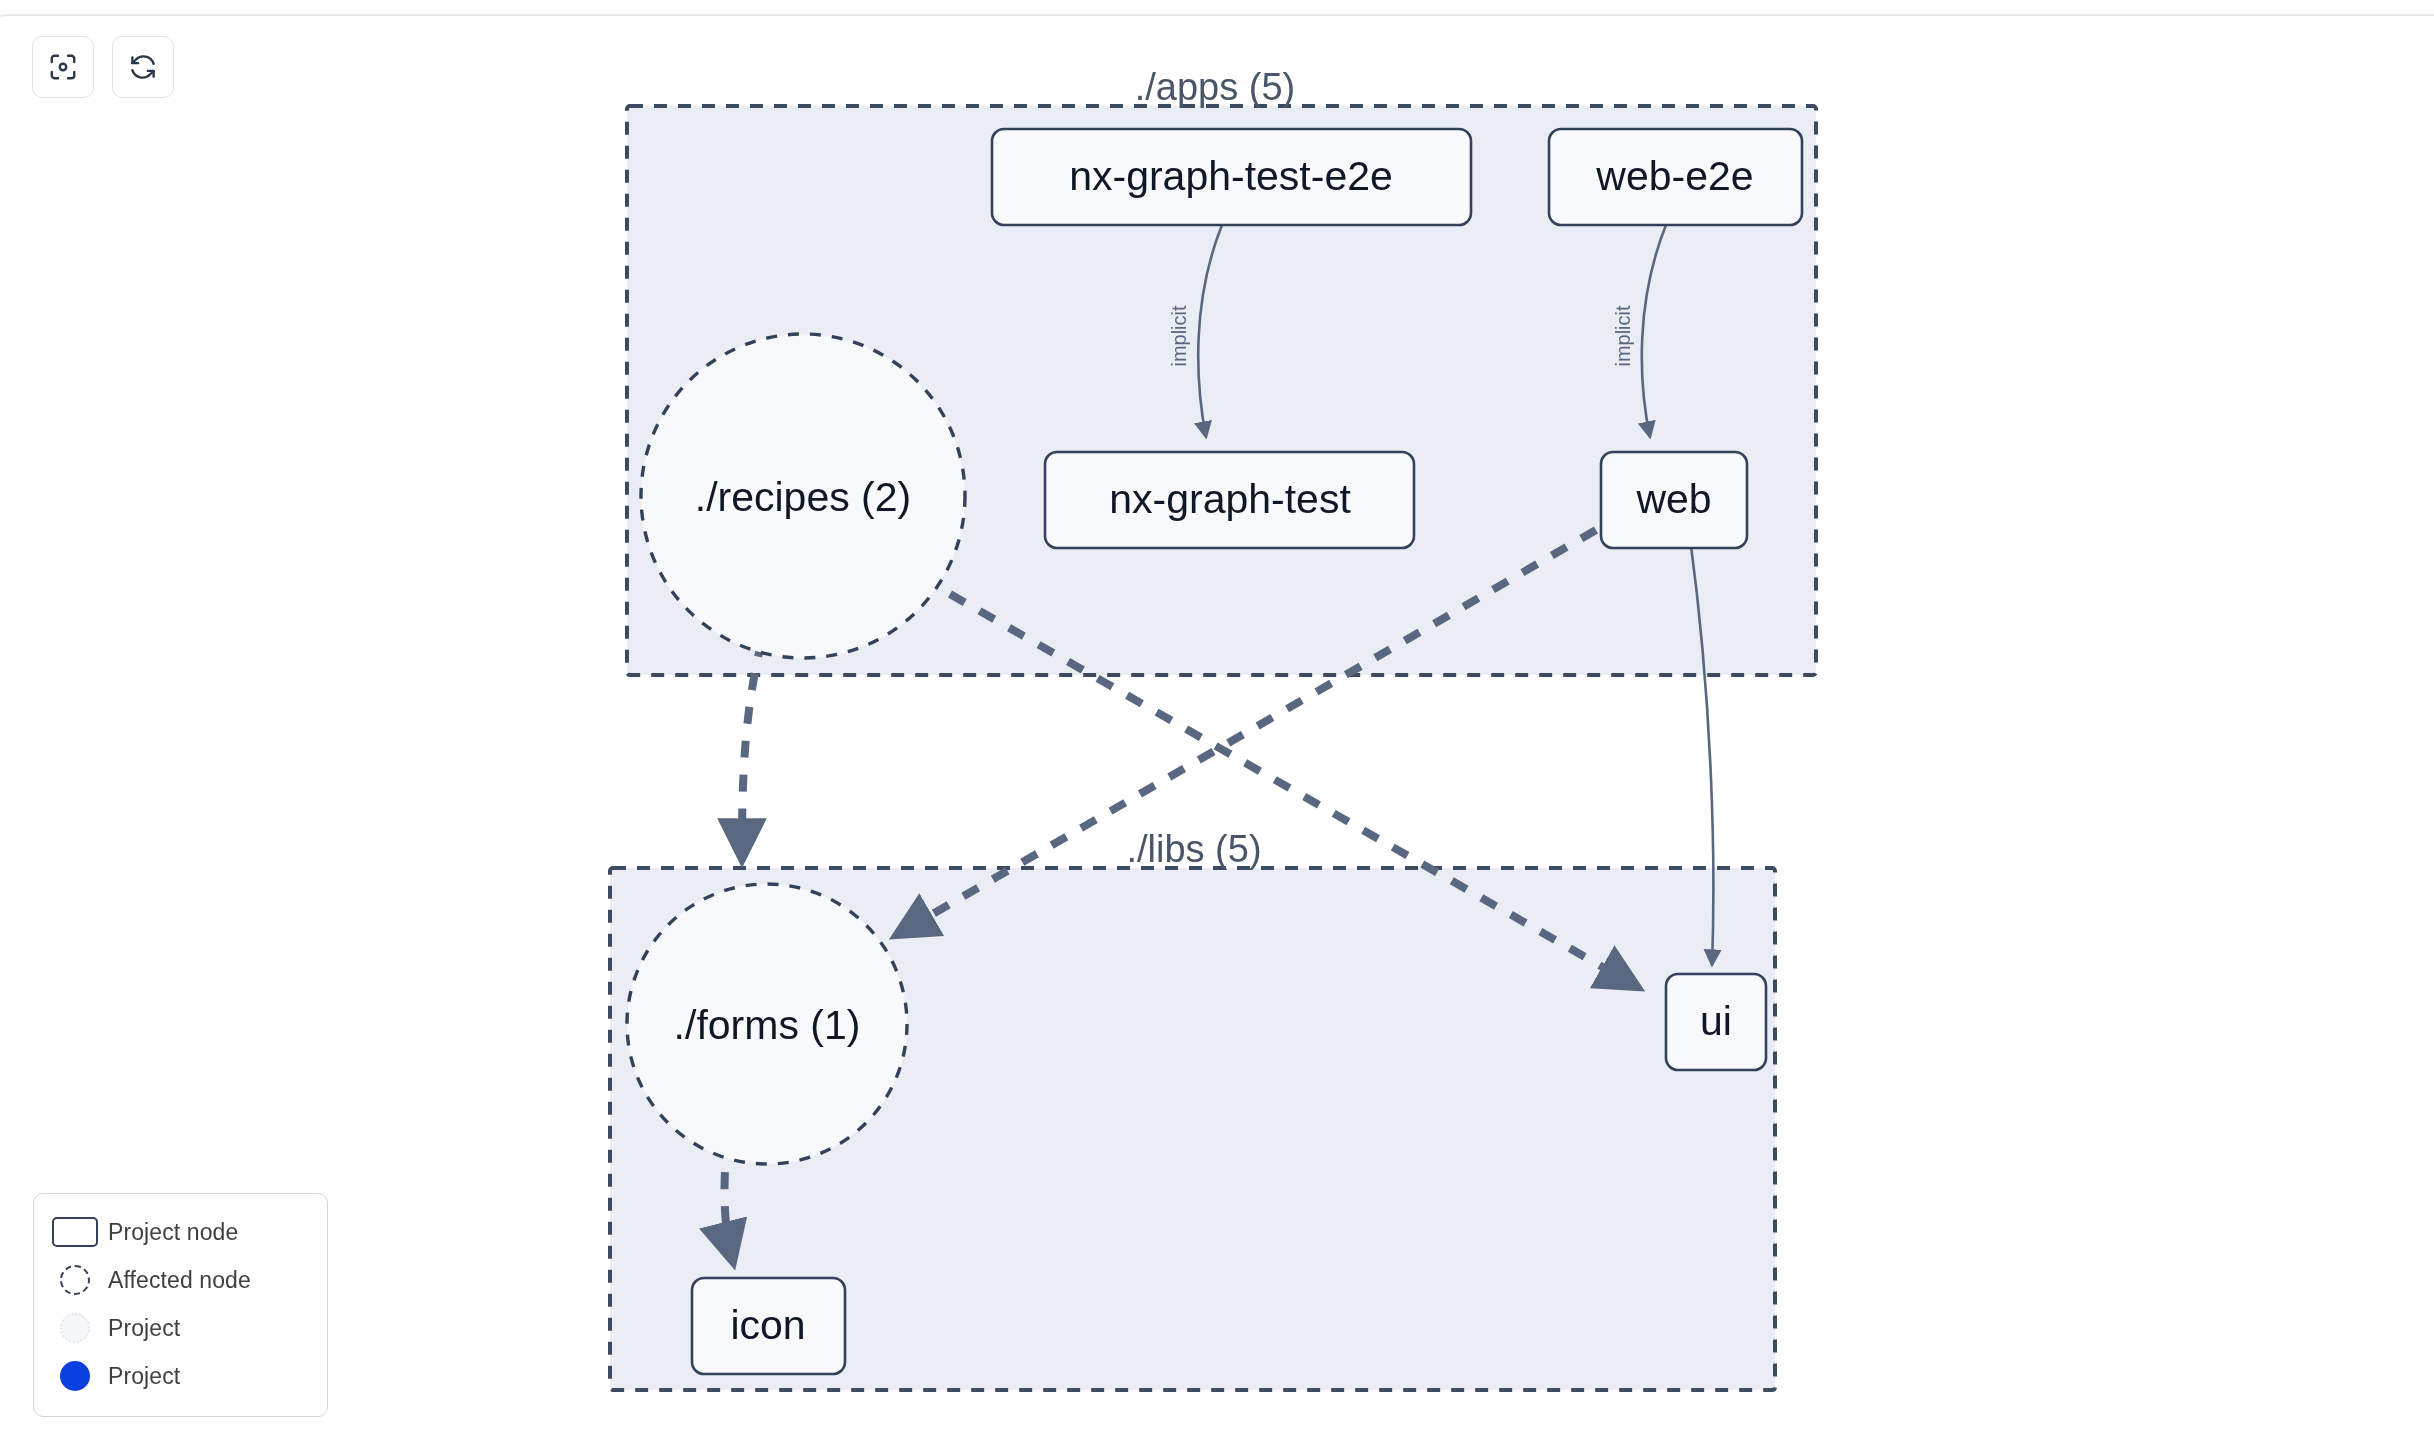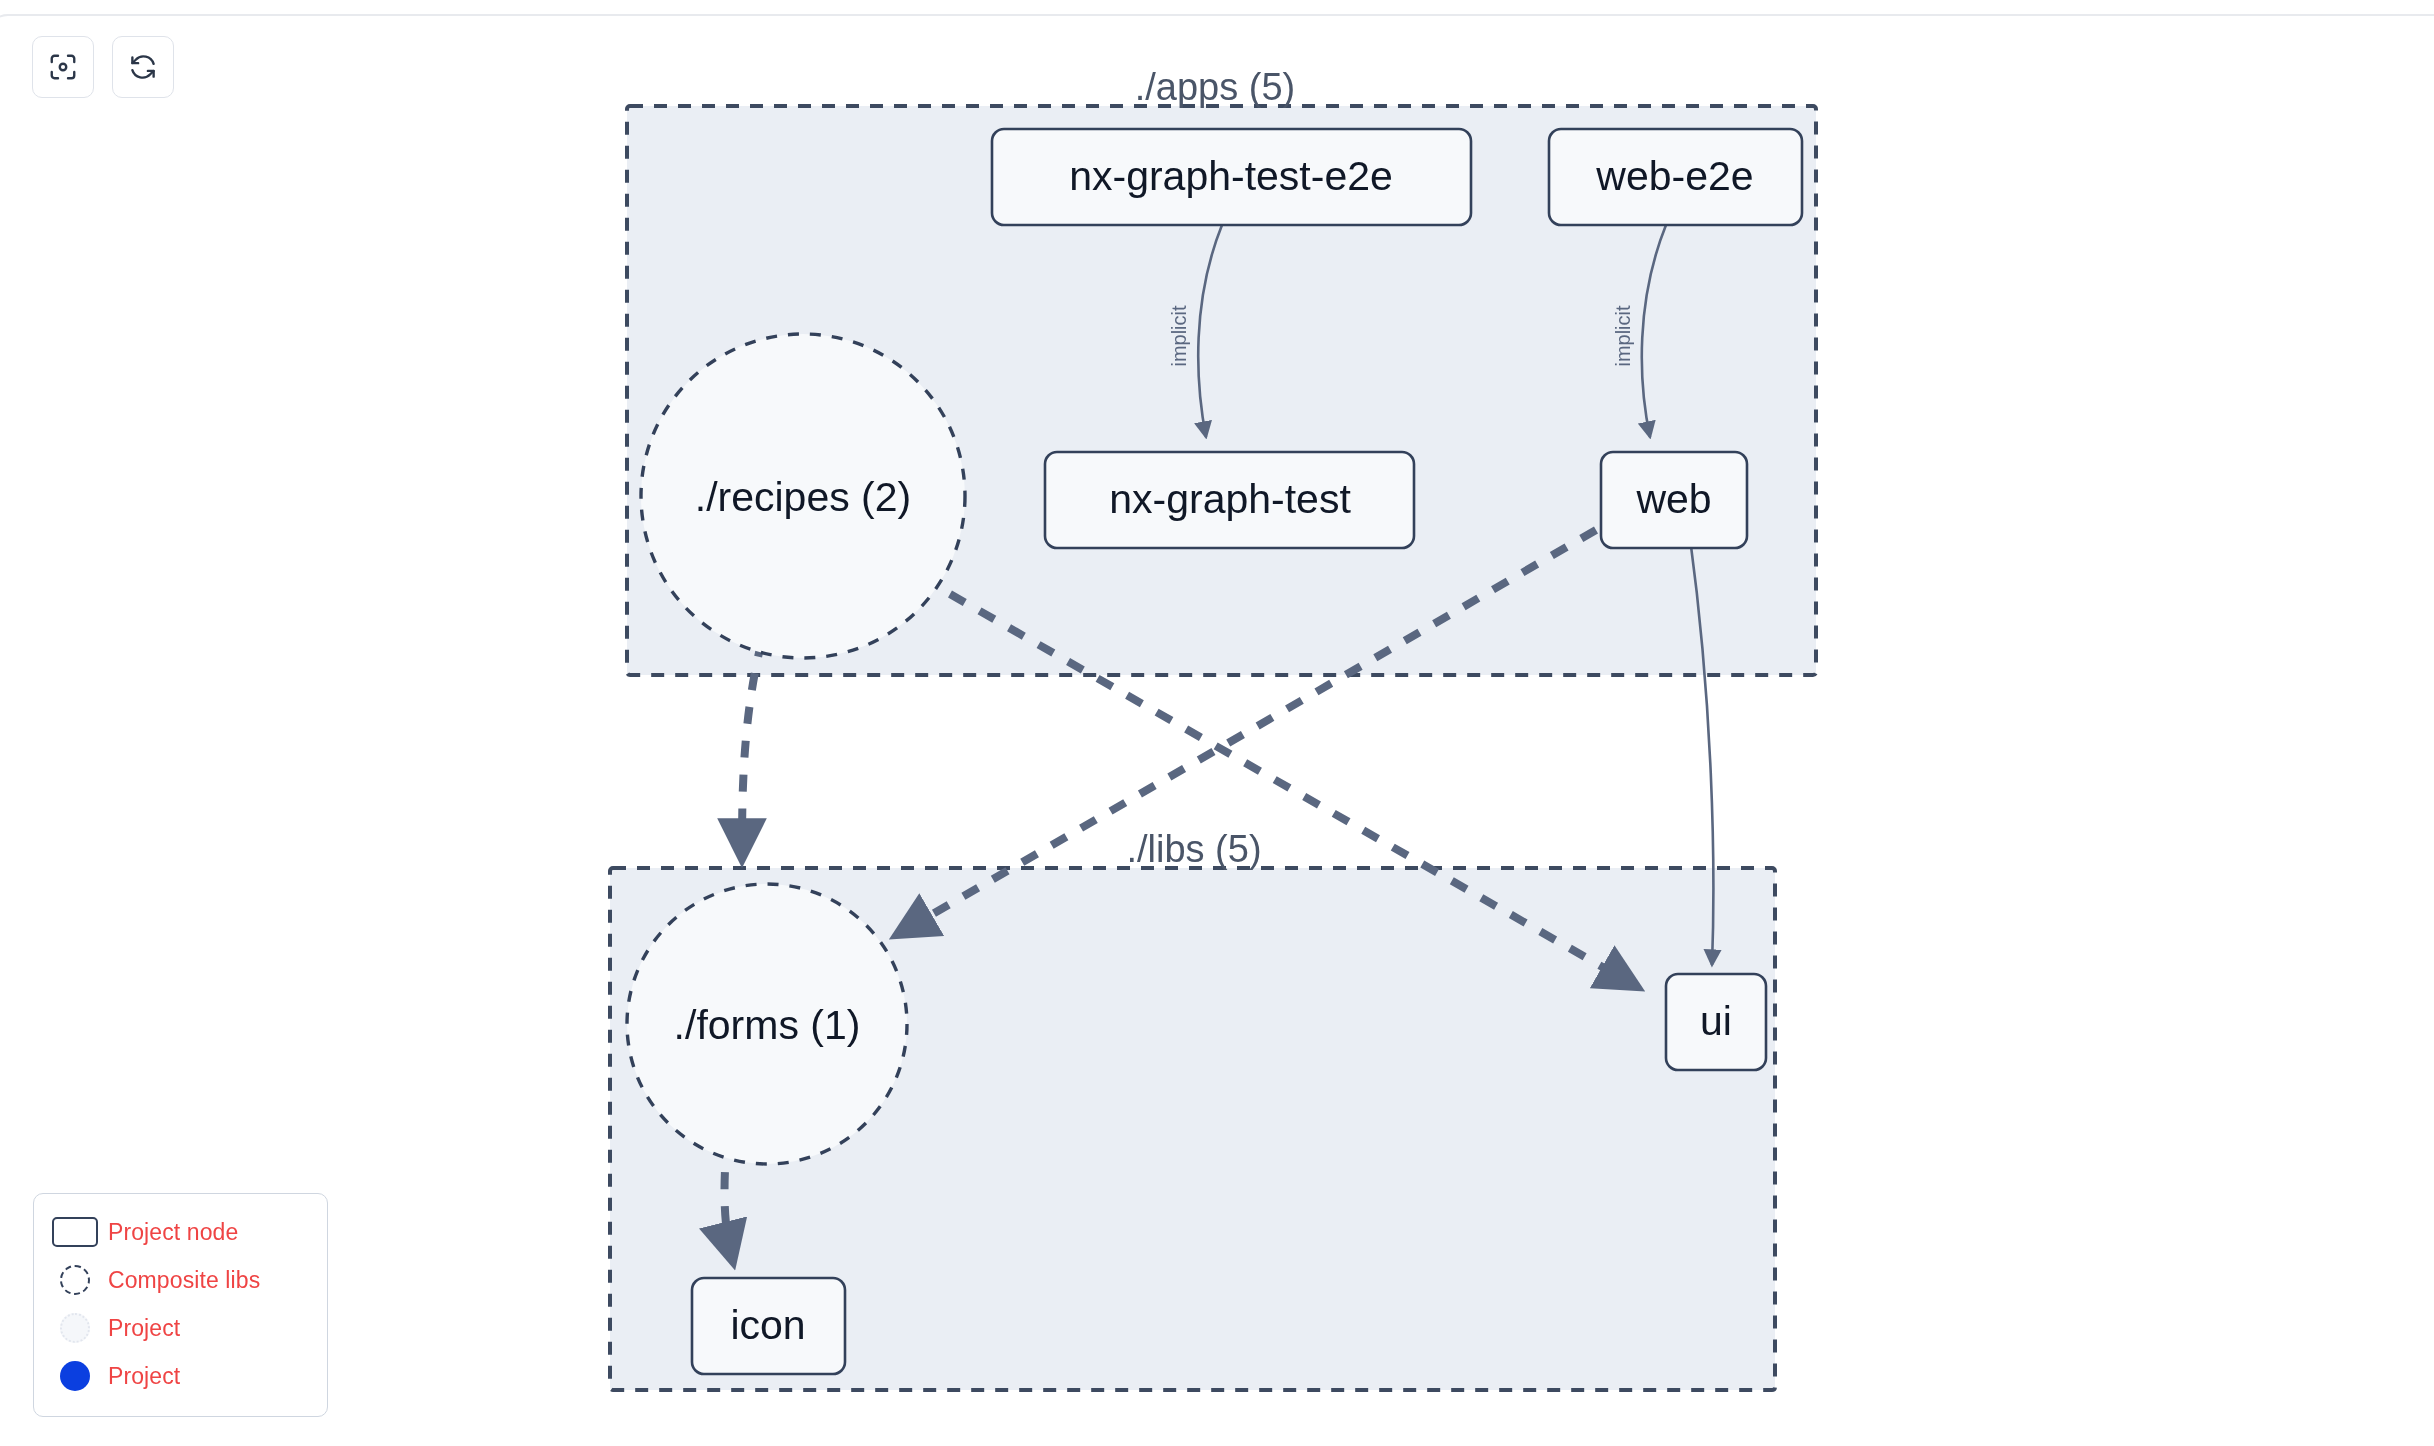--- a/index.html
+++ b/index.html
@@ -114,21 +114,21 @@
   }
   .sw-circle-touched {
     width: 30px;
     height: 30px;
     border-radius: 50%;
     background: #0b3fe0;
     margin-left: 8px;
   }
   .legend-label {
     font-size: 23px;
-    color: #ef4444;
+    color: #404040;
     letter-spacing: 0.1px;
   }
 
   
   .node-text {
     font-family: "Liberation Sans", sans-serif;
     font-size: 41px;
     fill: #101827;
   }
   .composite-text {
@@ -275,21 +275,21 @@
     <div class="legend-row">
       <span class="legend-swatch">
         <span class="sw-rect"></span>
       </span>
       <span class="legend-label">Project node</span>
     </div>
     <div class="legend-row">
       <span class="legend-swatch">
         <span class="sw-circle-dashed"></span>
       </span>
-      <span class="legend-label">Composite libs</span>
+      <span class="legend-label">Affected node</span>
     </div>
     <div class="legend-row">
       <span class="legend-swatch">
         <span class="sw-circle-affected"></span>
       </span>
       <span class="legend-label">Project</span>
     </div>
     <div class="legend-row">
       <span class="legend-swatch">
         <span class="sw-circle-touched"></span>

